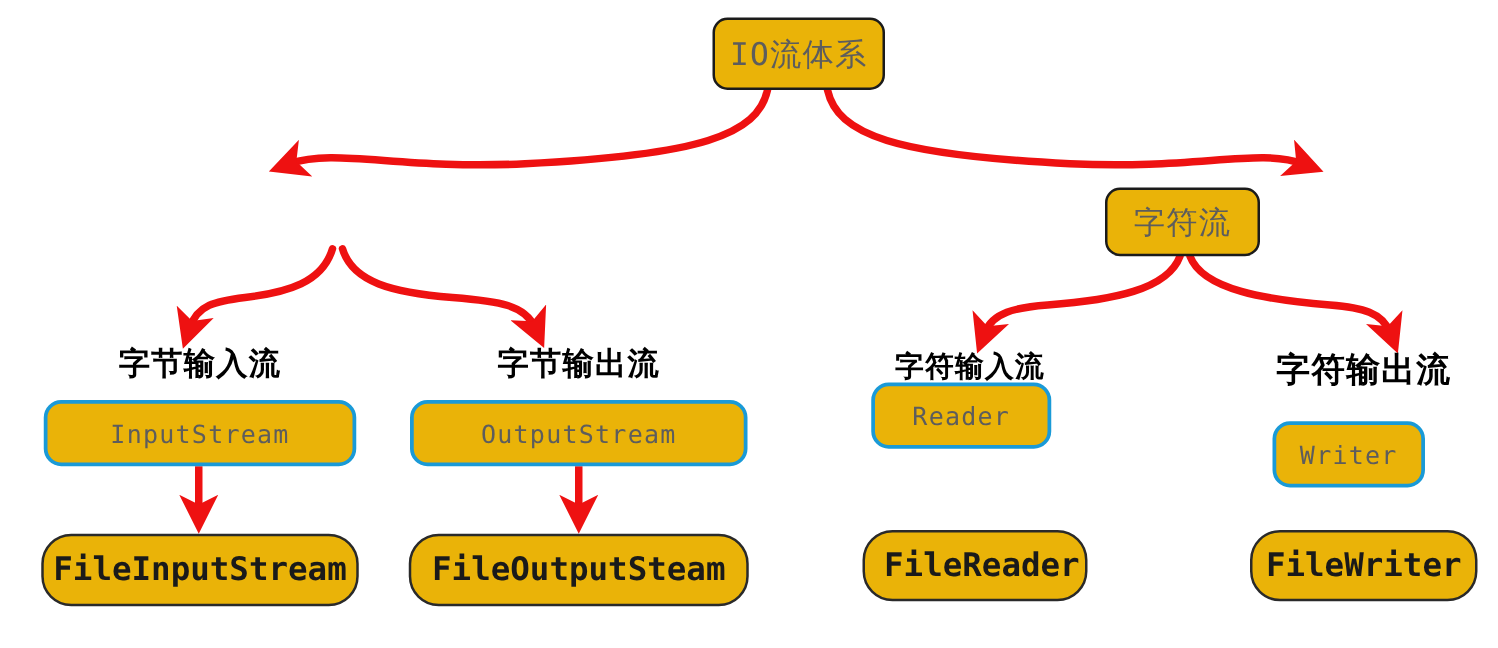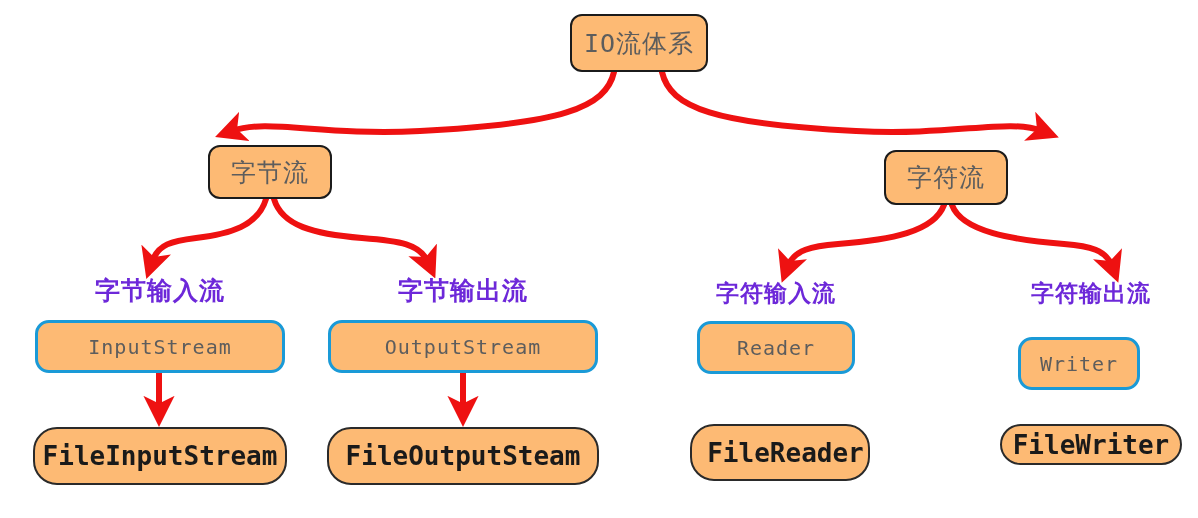--- a/index.html
+++ b/index.html
@@ -25,21 +25,21 @@
     height: 518px;
     pointer-events: none;
   }
 
   .node {
     position: absolute;
     box-sizing: border-box;
     display: flex;
     align-items: center;
     justify-content: center;
-    background: #fdba74;
+    background: #eab308;
     border-radius: 12px;
     z-index: 2;
   }
 
   
   .node-plain {
     border: 2px solid #1b1b1b;
     color: #5d5d5d;
     font-family: "DejaVu Sans Mono", "Liberation Mono", monospace;
     font-size: 25px;
@@ -64,21 +64,21 @@
     font-family: "DejaVu Sans Mono", "Liberation Mono", monospace;
     font-size: 26px;
     font-weight: bold;
     letter-spacing: 0px;
   }
 
   
   .caption {
     position: absolute;
     text-align: center;
-    color: #6d28d9;
+    color: #000000;
     font-family: "DejaVu Sans", "Liberation Sans", sans-serif;
     font-size: 25px;
     font-weight: bold;
     letter-spacing: 1px;
     white-space: nowrap;
     z-index: 2;
   }
 </style>
 </head>
 <body>
@@ -106,66 +106,63 @@
 
     <path d="M 159,373 L 159,409" fill="none" stroke="#ee1111" stroke-width="6" stroke-linecap="butt" marker-end="url(#ah)"></path>
 
     <path d="M 463,373 L 463,409" fill="none" stroke="#ee1111" stroke-width="6" stroke-linecap="butt" marker-end="url(#ah)"></path>
   </svg>
 
   <div class="node node-plain" style="left:570px; top:14px; width:138px; height:58px;">
     <span>IO流体系</span>
   </div>
 
-  <div class="node node-plain" style="left:208px; top:145px; width:124px; height:54px;">
-    <span>字节流</span>
-  </div>
 
   <div class="node node-plain" style="left:884px; top:150px; width:124px; height:55px;">
     <span>字符流</span>
   </div>
 
   <div class="caption" style="left:35px; top:274px; width:250px;">
     <span>字节输入流</span>
   </div>
   <div class="caption" style="left:338px; top:274px; width:250px;">
     <span>字节输出流</span>
   </div>
   <div class="caption" style="left:676px; top:278px; width:200px; font-size:23px;">
     <span>字符输入流</span>
   </div>
-  <div class="caption" style="left:991px; top:278px; width:200px; font-size:23px;">
+  <div class="caption" style="left:991px; top:278px; width:200px; font-size:27px;">
     <span>字符输出流</span>
   </div>
 
   <div class="node node-blue" style="left:35px; top:320px; width:250px; height:53px;">
     <span>InputStream</span>
   </div>
 
   <div class="node node-blue" style="left:328px; top:320px; width:270px; height:53px;">
     <span>OutputStream</span>
   </div>
 
-  <div class="node node-blue" style="left:697px; top:321px; width:158px; height:53px;">
+  <div class="node node-blue" style="left:697px; top:306px; width:144px; height:53px;">
     <span>Reader</span>
   </div>
 
   <div class="node node-blue" style="left:1018px; top:320px; width:122px; height:53px;margin-top:17px;">
     <span>Writer</span>
   </div>
 
   <div class="node node-dark" style="left:33px; top:427px; width:254px; height:58px;">
     <span>FileInputStream</span>
   </div>
 
   <div class="node node-dark" style="left:327px; top:427px; width:272px; height:58px;">
     <span>FileOutputSteam</span>
   </div>
 
   <div class="node node-dark" style="left:690px; top:424px; width:180px; height:57px;padding-left:11px;">
     <span>FileReader</span>
   </div>
 
-  <div class="node node-dark" style="left:1000px; top:424px; width:182px; height:41px;">
+  <div class="node node-dark" style="left:1000px; top:424px; width:182px; height:57px;">
     <span>FileWriter</span>
   </div>
 
 </div>
 
 </body></html>

